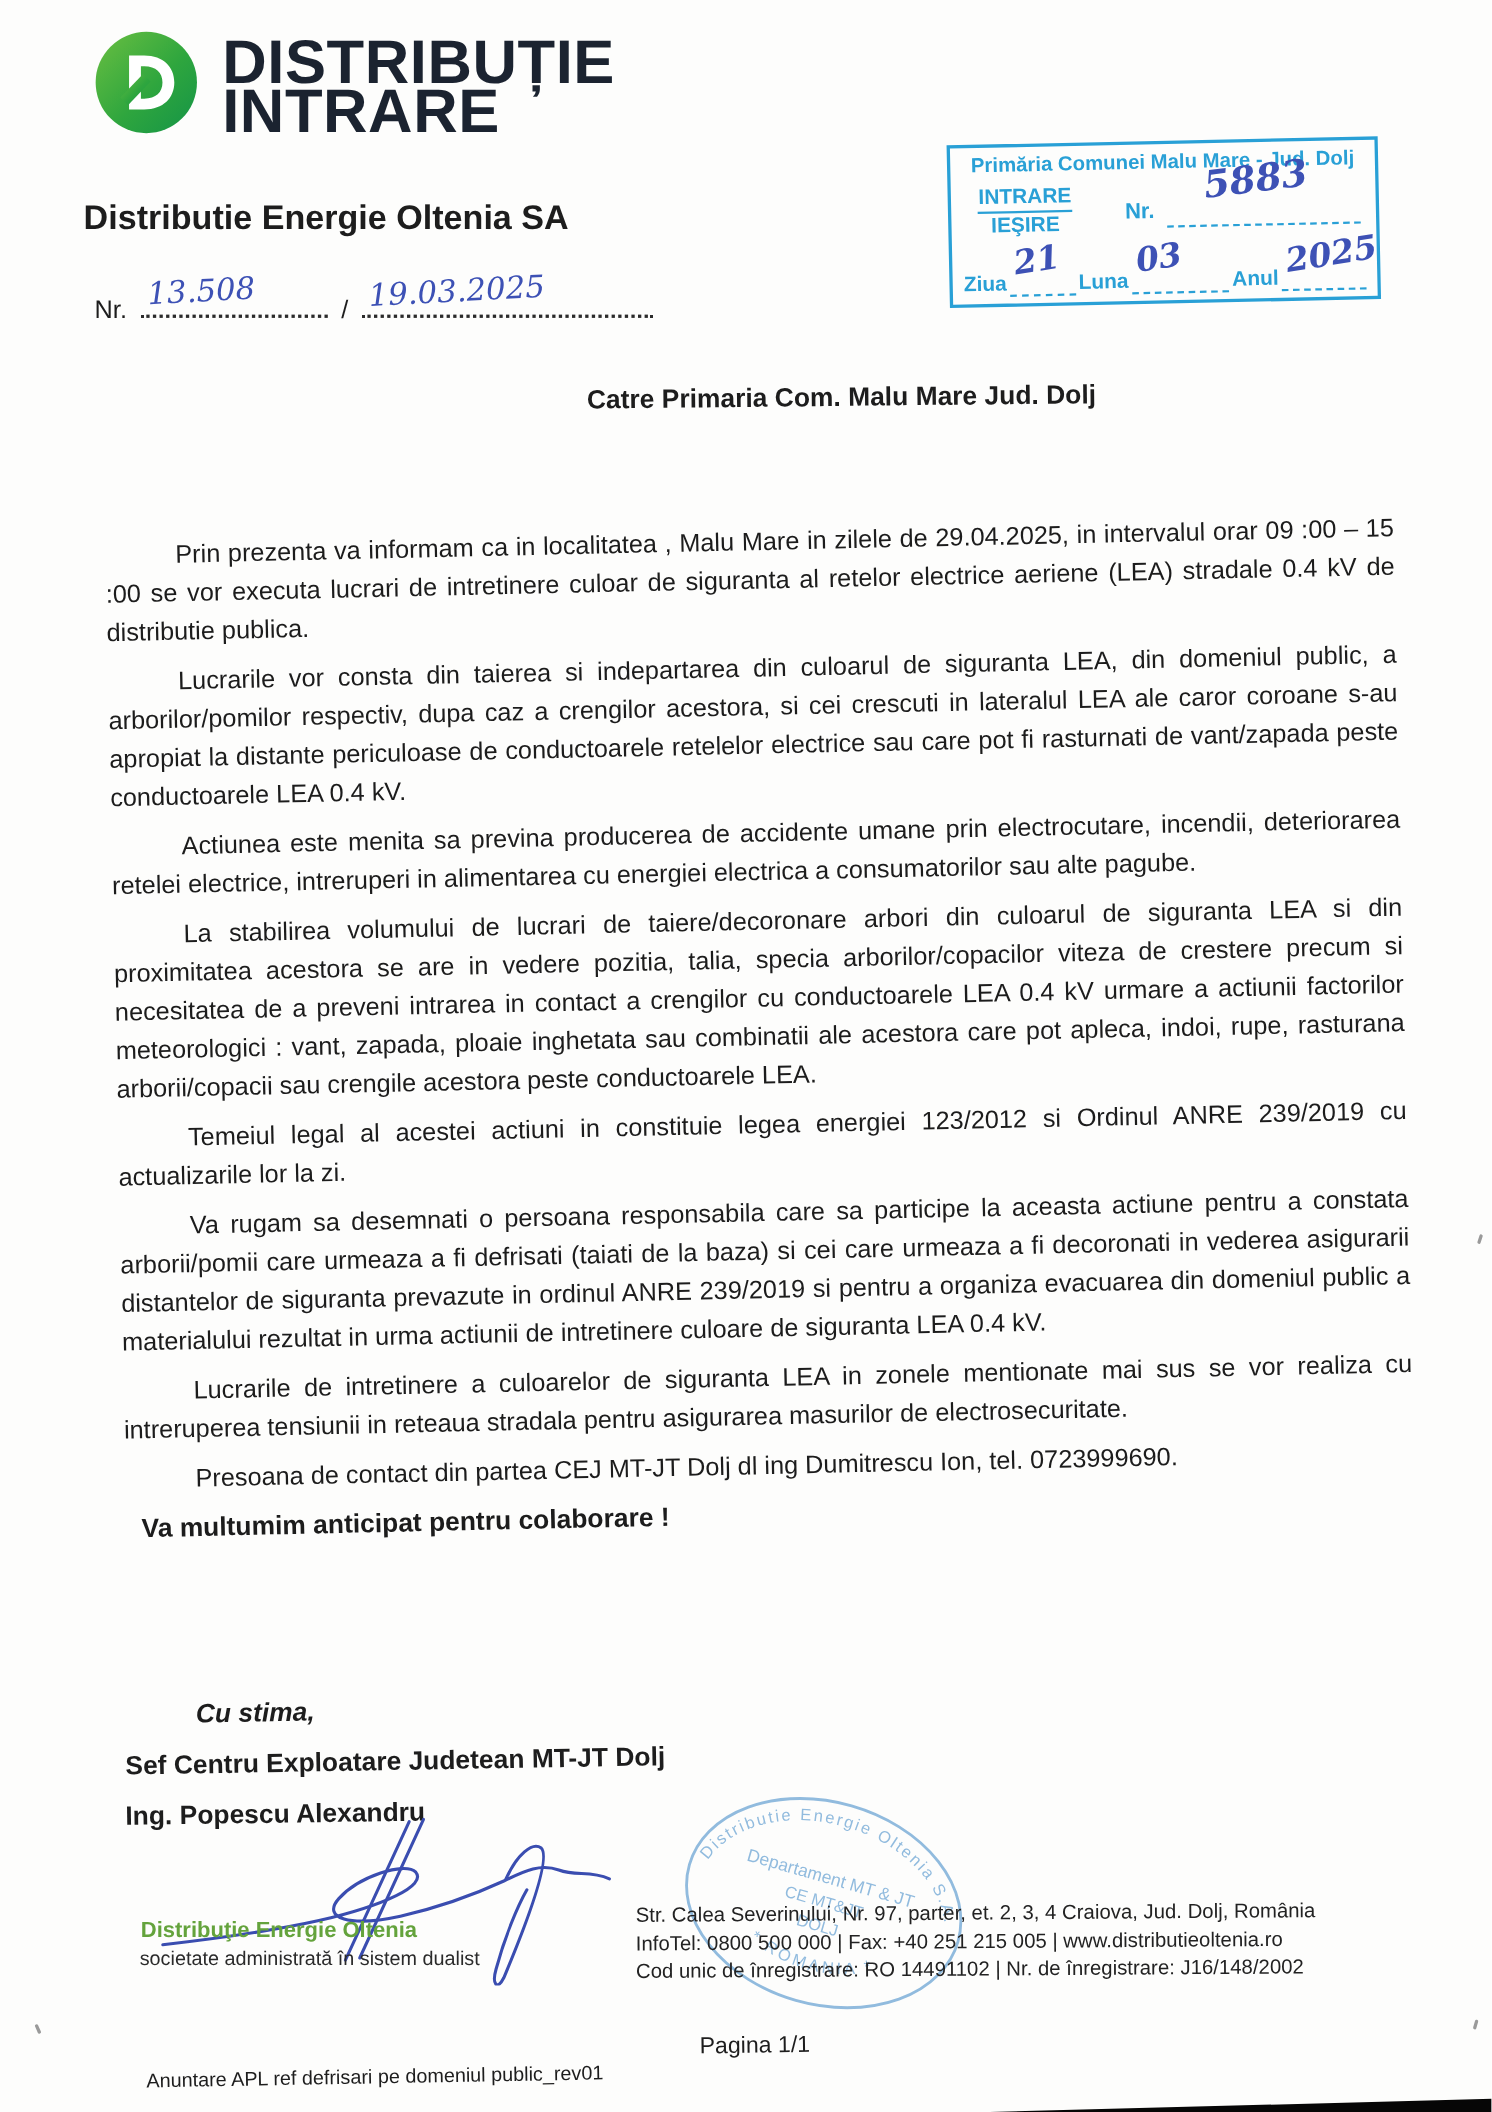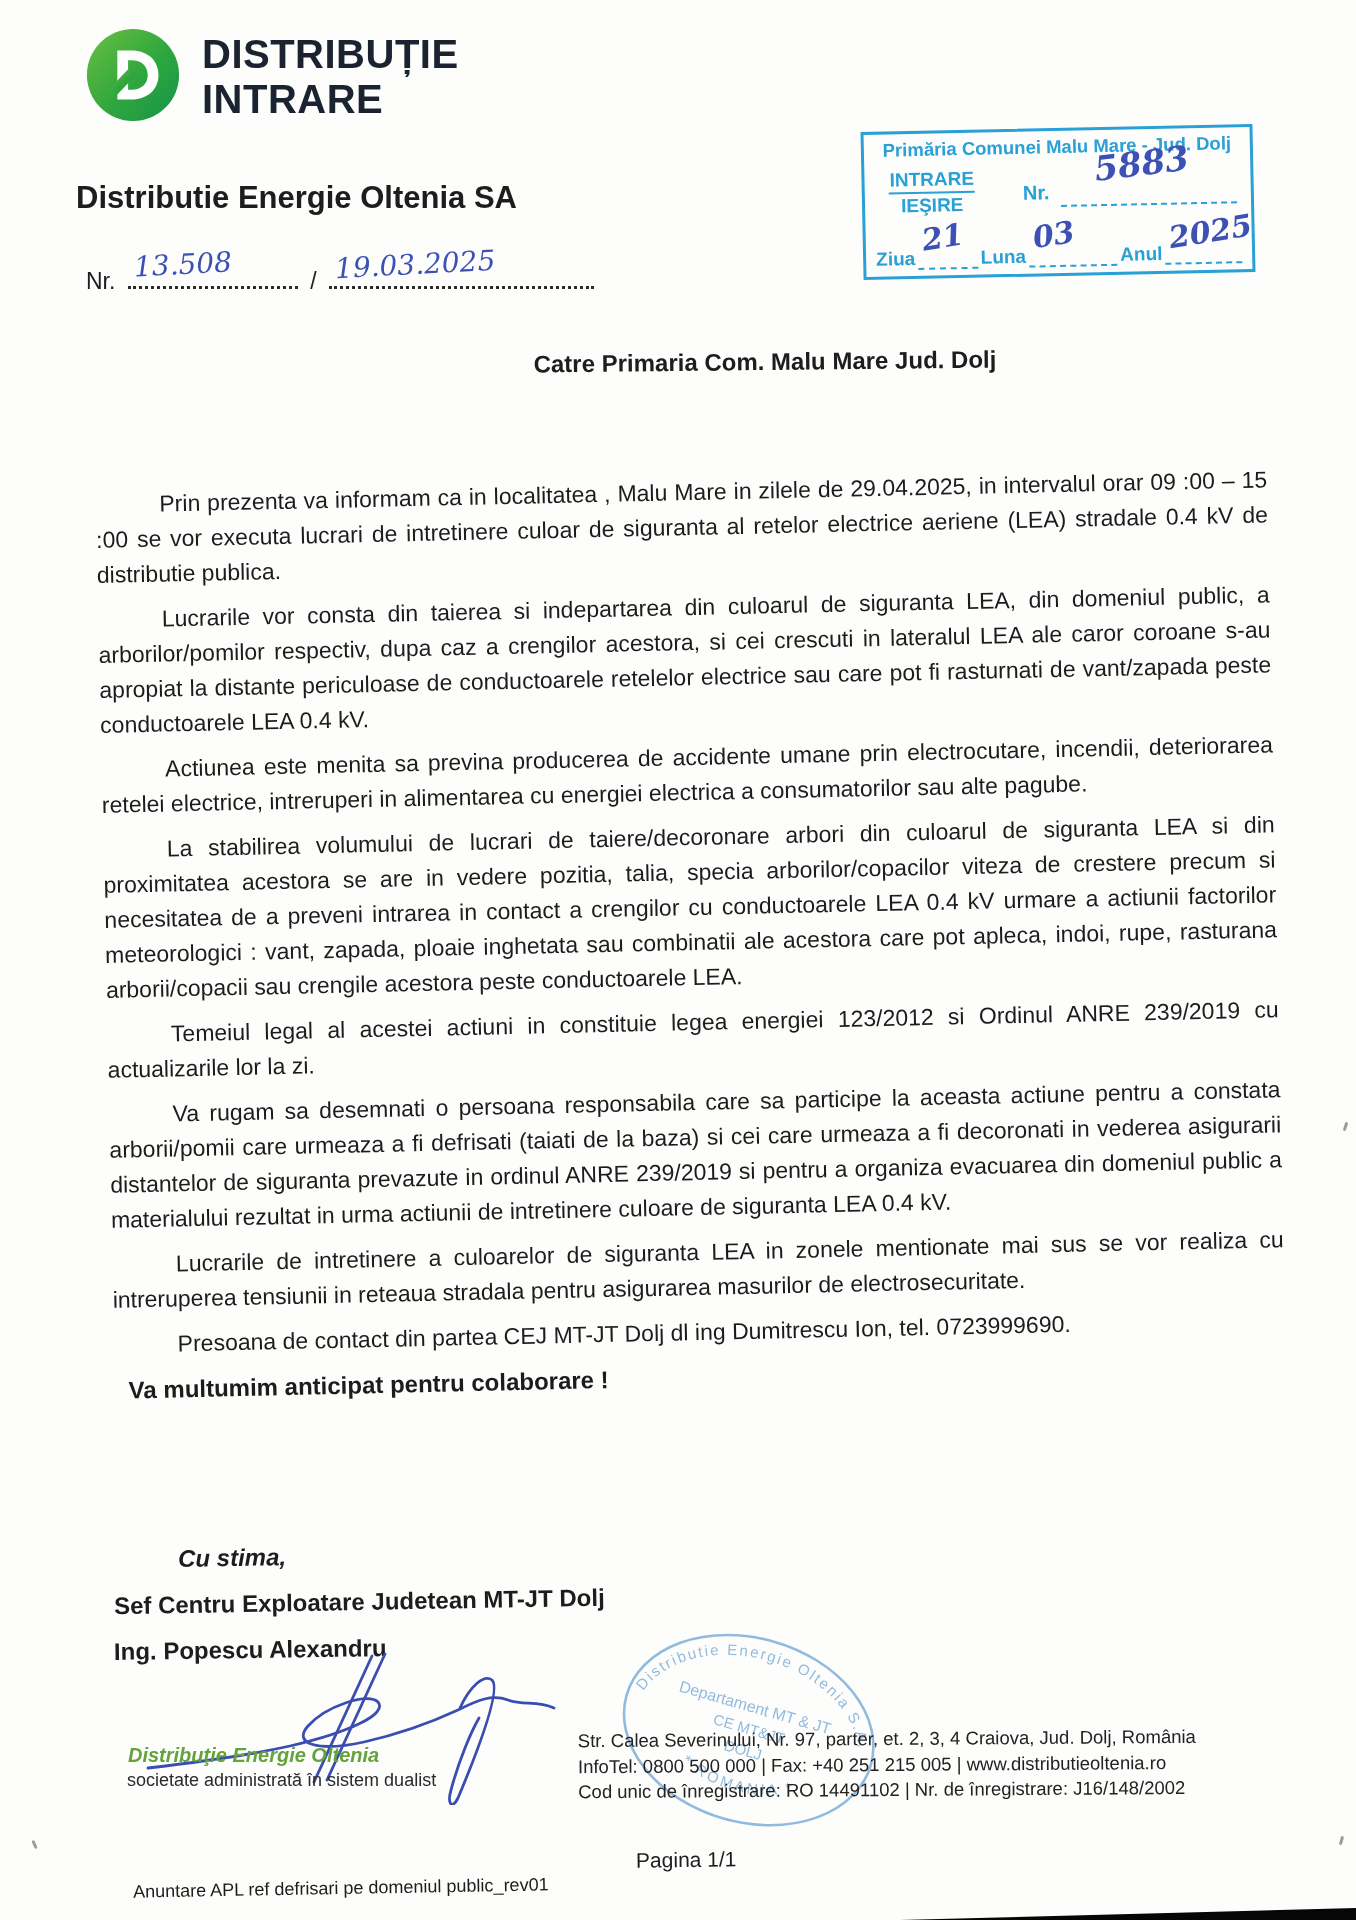--- a/index.html
+++ b/index.html
@@ -4,21 +4,21 @@
 <style>
   html,body { margin:0; padding:0; background:#ffffff; }
   .page {
     position:relative; width:1356px; height:1920px;
     background:#fdfdfc; overflow:hidden;
     font-family:"Liberation Sans", sans-serif; color:#1d1d1d;
   }
 
   
   .logo { position:absolute; left:84px; top:26px; display:flex; align-items:center; gap:20px; }
-  .logo-word { font-weight:800; font-size:40px; line-height:45px; color:#1b2330; letter-spacing:0.5px; }
+  .logo-word { font-weight:800; font-size:56px; line-height:45px; color:#1b2330; letter-spacing:0.5px; }
 
   .company-name { position:absolute; left:76px; top:180px; font-weight:700; font-size:31px; }
   .company-dept { position:absolute; left:86px; top:224px; font-size:23px; }
 
   .ref-line { position:absolute; left:86px; top:264px; font-size:23px; }
   .ref-line .piece { display:inline-block; vertical-align:baseline; }
   .dotted { display:inline-block; border-bottom:3px dotted #2b2b2b; height:22px; position:relative; margin:0 6px; }
   .hand { font-family:"DejaVu Serif", serif; font-style:italic; color:#3d51b5; white-space:nowrap; }
   .ref-hand { position:absolute; left:6px; top:-16px; font-size:28px; transform:rotate(-3deg); }
 
@@ -55,21 +55,21 @@
   .closing { font-weight:700; font-size:24px; text-indent:14px !important; margin-top:8px !important; }
 
   
   .sig-salutation { position:absolute; left:178px; top:1544px; font-weight:700; font-style:italic; font-size:24px; transform:rotate(-1deg); }
   .sig-title { position:absolute; left:114px; top:1588px; font-weight:700; font-size:24px; transform:rotate(-1deg); }
   .sig-name  { position:absolute; left:114px; top:1636px; font-weight:700; font-size:24px; transform:rotate(-0.8deg); }
   .sig-svg { position:absolute; left:140px; top:1650px; }
   .round-stamp { position:absolute; left:608px; top:1628px; transform:rotate(16deg); opacity:0.85; }
 
   
-  .footer-company { position:absolute; left:128px; top:1744px; font-weight:700; font-size:20px; color:#64a33c;font-style:italic; }
+  .footer-company { position:absolute; left:128px; top:1744px; font-weight:700; font-size:20px; color:#64a33c; }
   .footer-company-sub { position:absolute; left:127px; top:1770px; font-size:18px; color:#2a2a2a; }
   .footer-right { position:absolute; left:578px; top:1726px; font-size:18.5px; line-height:25.5px; color:#222; transform:rotate(-0.4deg); }
   .page-number { position:absolute; left:636px; top:1848px; font-size:21px; transform:rotate(-0.8deg); }
   .doc-ref { position:absolute; left:133px; top:1878px; font-size:18px; transform:rotate(-1deg); }
 
   
   .scan-bar { position:absolute; right:-2px; bottom:-6px; width:470px; height:18px; background:#060606;
               transform:rotate(-1.5deg); transform-origin:100% 100%; }
   .speck { position:absolute; width:3px; height:9px; background:#9a9a9a; border-radius:2px; }
   .speck-1 { left:1344px; top:1122px; transform:rotate(18deg); }

